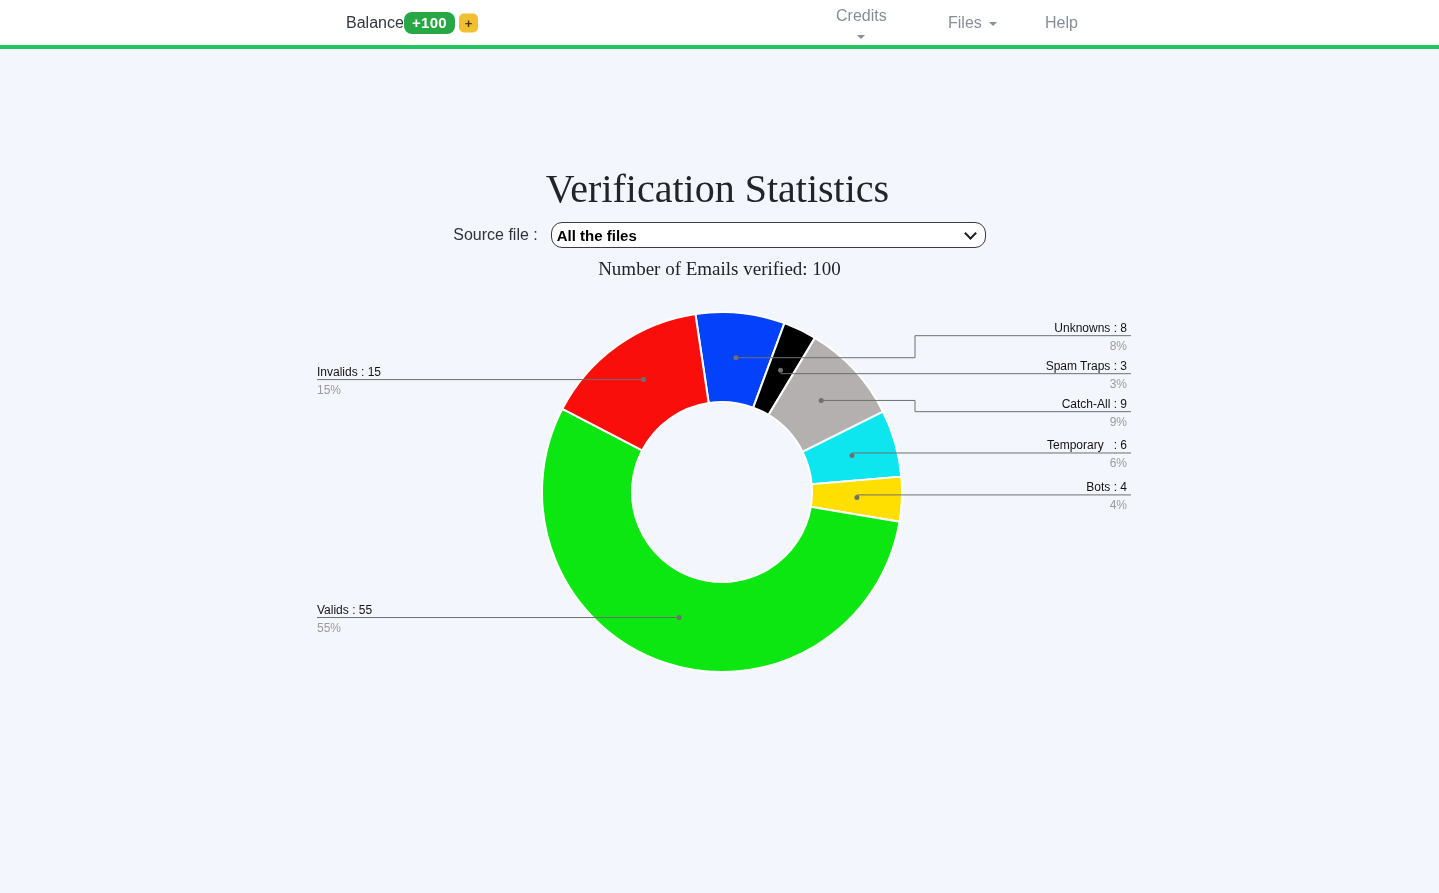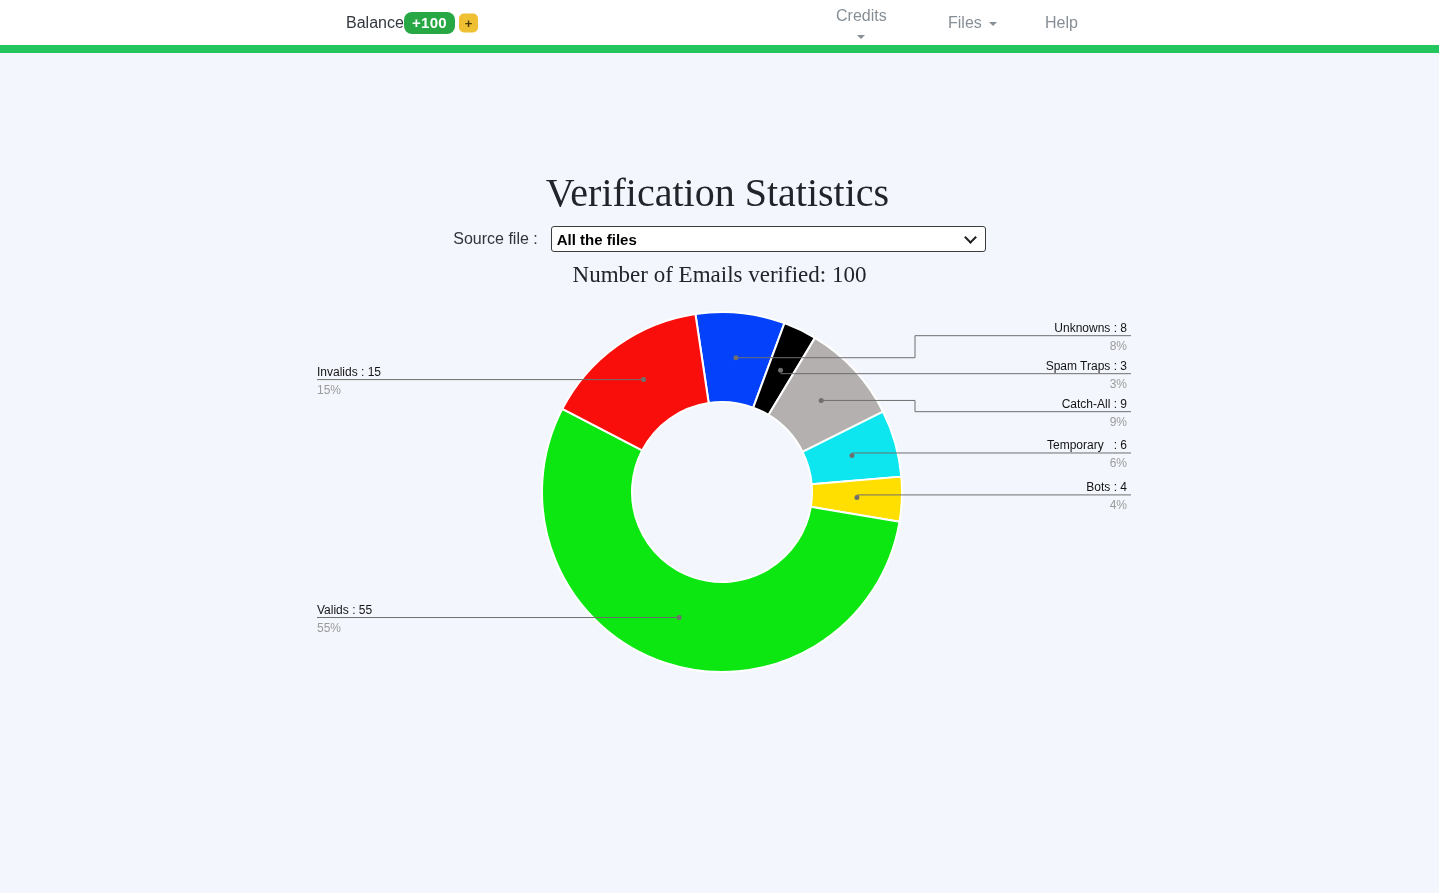--- a/index.html
+++ b/index.html
@@ -8,21 +8,21 @@
     position: relative; overflow: hidden;
     background: #f3f6fc;
     font-family: "Liberation Sans", sans-serif;
   }
 
   
   .navbar {
     position: relative;
     height: 45px;
     background: #ffffff;
-    border-bottom: 8px solid #22c55e;
+    border-bottom: 4px solid #22c55e;
   }
   .nav-abs { position: absolute; top: 50%; transform: translateY(-50%); }
   .balance-label { left: 346px; font-size: 16px; color: #32383e; }
   .balance-badge {
     left: 404px;
     background: #28a745; color: #ffffff;
     font-size: 15px; font-weight: 700;
     padding: 2px 8px 3px 8px; border-radius: 8px;
     letter-spacing: .3px;
   }
@@ -60,35 +60,35 @@
     display: flex; justify-content: center; align-items: center; gap: 13px;
   }
   .source-label { font-size: 16px; color: #2f353a; }
   .select-wrap { position: relative; width: 435px; }
   .source-select {
     width: 100%; height: 26px;
     font-family: "Liberation Sans", sans-serif;
     font-size: 15px; font-weight: 600; color: #000;
     padding: 0 24px 0 5px;
     background: #ffffff;
-    border: 1px solid #3c3c3c; border-radius: 3px;
+    border: 1px solid #3c3c3c; border-radius: 11px;
     -webkit-appearance: none; appearance: none;
   }
   .sel-chevron {
     position: absolute; right: 11px; top: 7px;
     width: 7px; height: 7px;
     border-right: 2px solid #1c1c1c;
     border-bottom: 2px solid #1c1c1c;
     transform: rotate(45deg);
     pointer-events: none;
   }
   .verified-line {
     margin-top: 10px;
     font-family: "Liberation Serif", serif;
-    font-size: 23px; color: #212529;
+    font-size: 19px; color: #212529;
     text-align: center;
   }
 
   
   .chart-abs { position: absolute; left: 300px; top: 305px; width: 860px; height: 380px; }
   .chart-abs svg { display: block; }
   .chart-abs text { font-family: "Liberation Sans", sans-serif; font-size: 12px; white-space: pre; }
 </style>
 </head>
 <body>

